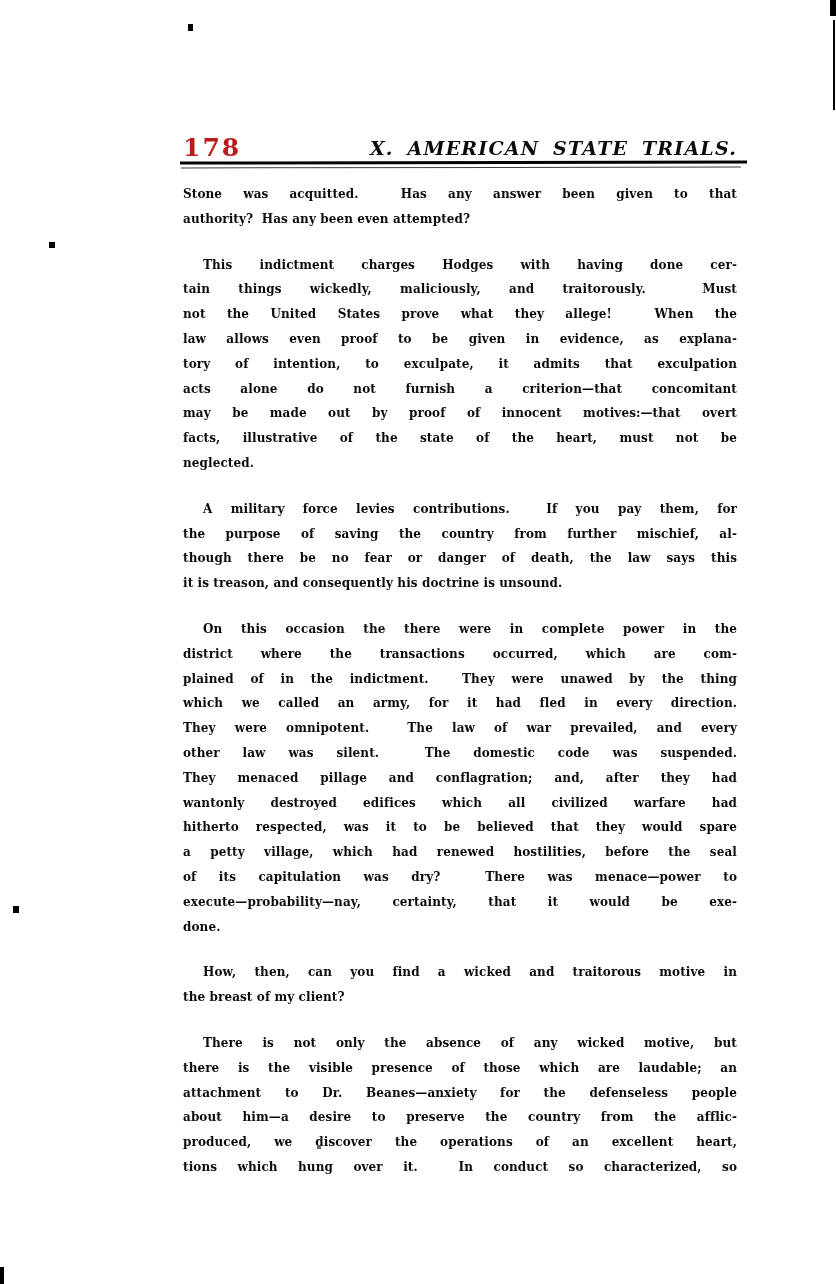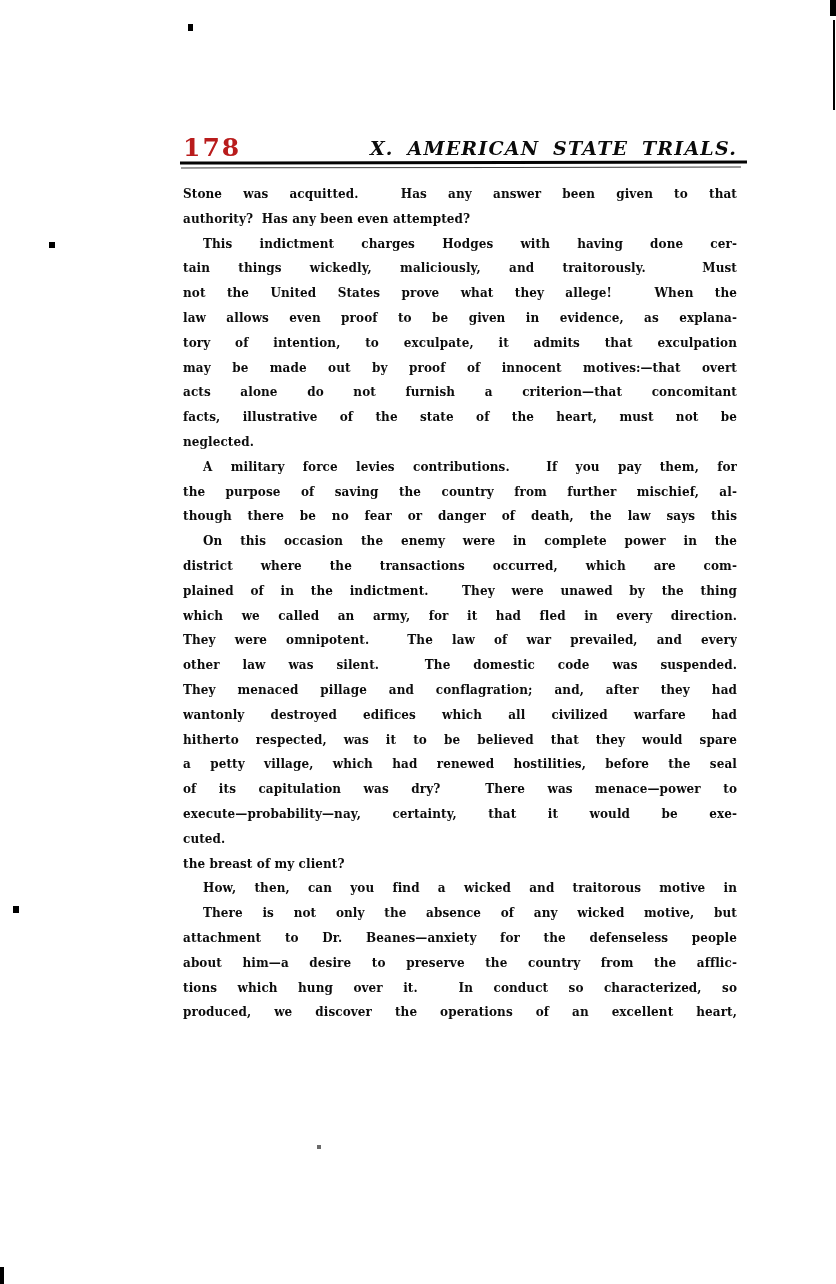--- a/index.html
+++ b/index.html
@@ -33,21 +33,21 @@
   }
   .para{margin:0;padding:0;}
   .line{
     height:24.8px;line-height:24.8px;overflow:hidden;
     font-size:12px;font-weight:700;color:#0c0c0c;
     letter-spacing:.1px;
     white-space:normal;
   }
   .line.justify{text-align:justify;}
   .line.justify::after{content:"";display:inline-block;width:100%;height:0;}
-  .line.indent{text-indent:20px;}
+  .line.indent{text-indent:20px;margin-top:21px;}
   .artifact{position:absolute;}
 </style>
 </head>
 <body>
 
 <div id="page">
 
   <div id="page-number">178</div>
 
   <div id="running-title">X. AMERICAN STATE TRIALS.</div>
@@ -59,55 +59,57 @@
       <div class="para">
         <div class="line justify">Stone was acquitted.&nbsp; Has any answer been given to that</div>
         <div class="line">authority?&nbsp; Has any been even attempted?</div>
       </div>
       <div class="para">
         <div class="line justify indent">This indictment charges Hodges with having done cer-</div>
         <div class="line justify">tain things wickedly, maliciously, and traitorously.&nbsp; Must</div>
         <div class="line justify">not the United States prove what they allege!&nbsp; When the</div>
         <div class="line justify">law allows even proof to be given in evidence, as explana-</div>
         <div class="line justify">tory of intention, to exculpate, it admits that exculpation</div>
+        <div class="line justify">acts alone do not furnish a criterion—that concomitant</div>
         <div class="line justify">may be made out by proof of innocent motives:—that overt</div>
-        <div class="line justify">acts alone do not furnish a criterion—that concomitant</div>
         <div class="line justify">facts, illustrative of the state of the heart, must not be</div>
         <div class="line">neglected.</div>
       </div>
       <div class="para">
         <div class="line justify indent">A military force levies contributions.&nbsp; If you pay them, for</div>
         <div class="line justify">the purpose of saving the country from further mischief, al-</div>
         <div class="line justify">though there be no fear or danger of death, the law says this</div>
+        <div class="line">it is treason, and consequently his doctrine is unsound.</div>
       </div>
       <div class="para">
-        <div class="line justify indent">On this occasion the enemy were in complete power in the</div>
+        <div class="line justify indent">On this occasion the there were in complete power in the</div>
         <div class="line justify">district where the transactions occurred, which are com-</div>
         <div class="line justify">plained of in the indictment.&nbsp; They were unawed by the thing</div>
         <div class="line justify">which we called an army, for it had fled in every direction.</div>
         <div class="line justify">They were omnipotent.&nbsp; The law of war prevailed, and every</div>
         <div class="line justify">other law was silent.&nbsp; The domestic code was suspended.</div>
         <div class="line justify">They menaced pillage and conflagration; and, after they had</div>
         <div class="line justify">wantonly destroyed edifices which all civilized warfare had</div>
         <div class="line justify">hitherto respected, was it to be believed that they would spare</div>
         <div class="line justify">a petty village, which had renewed hostilities, before the seal</div>
         <div class="line justify">of its capitulation was dry?&nbsp; There was menace—power to</div>
         <div class="line justify">execute—probability—nay, certainty, that it would be exe-</div>
-        <div class="line">cuted.</div>
+        <div class="line">done.</div>
       </div>
       <div class="para">
+        <div class="line justify indent">How, then, can you find a wicked and traitorous motive in</div>
         <div class="line">the breast of my client?</div>
-        <div class="line justify indent">How, then, can you find a wicked and traitorous motive in</div>
       </div>
       <div class="para">
         <div class="line justify indent">There is not only the absence of any wicked motive, but</div>
+        <div class="line justify">there is the visible presence of those which are laudable; an</div>
         <div class="line justify">attachment to Dr. Beanes—anxiety for the defenseless people</div>
         <div class="line justify">about him—a desire to preserve the country from the afflic-</div>
+        <div class="line justify">produced, we discover the operations of an excellent heart,</div>
         <div class="line justify">tions which hung over it.&nbsp; In conduct so characterized, so</div>
-        <div class="line justify">produced, we discover the operations of an excellent heart,</div>
       </div>
     </div>
 
   <div id="artifact-layer">
       <div class="artifact" style="left: 188px; top: 24px; width: 5px; height: 7px; background: rgb(0, 0, 0);"></div>
       <div class="artifact" style="left: 830px; top: 0px; width: 6px; height: 16px; background: rgb(0, 0, 0);"></div>
       <div class="artifact" style="left: 833px; top: 20px; width: 2px; height: 90px; background: rgb(0, 0, 0);"></div>
       <div class="artifact" style="left: 49px; top: 242px; width: 6px; height: 6px; background: rgb(0, 0, 0);"></div>
       <div class="artifact" style="left: 13px; top: 906px; width: 6px; height: 7px; background: rgb(0, 0, 0);"></div>
       <div class="artifact" style="left: 0px; top: 1267px; width: 4px; height: 17px; background: rgb(0, 0, 0);"></div>

